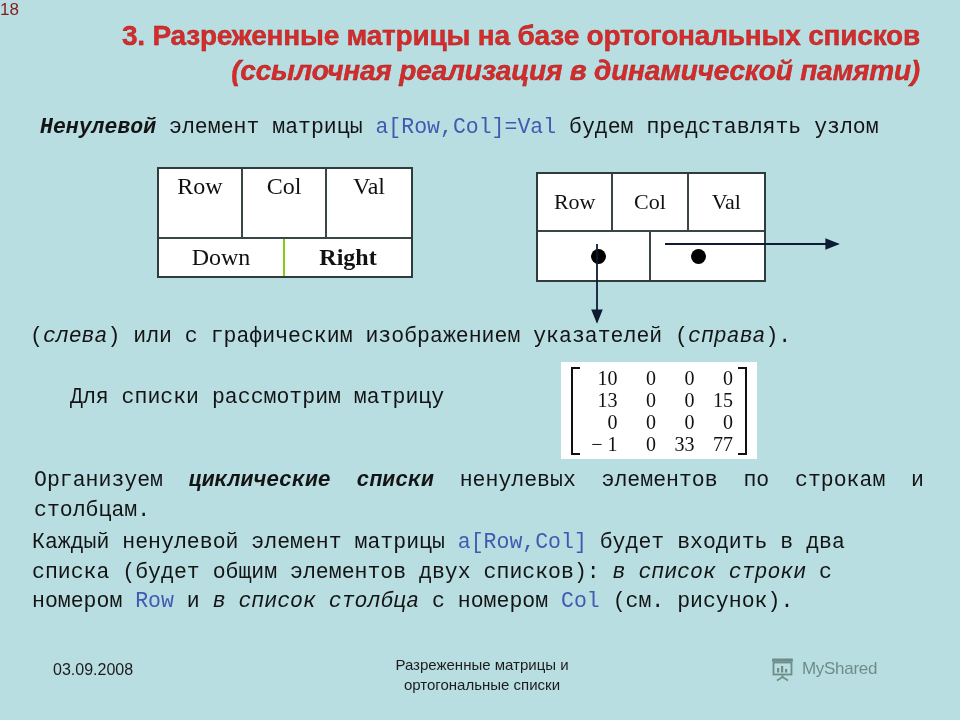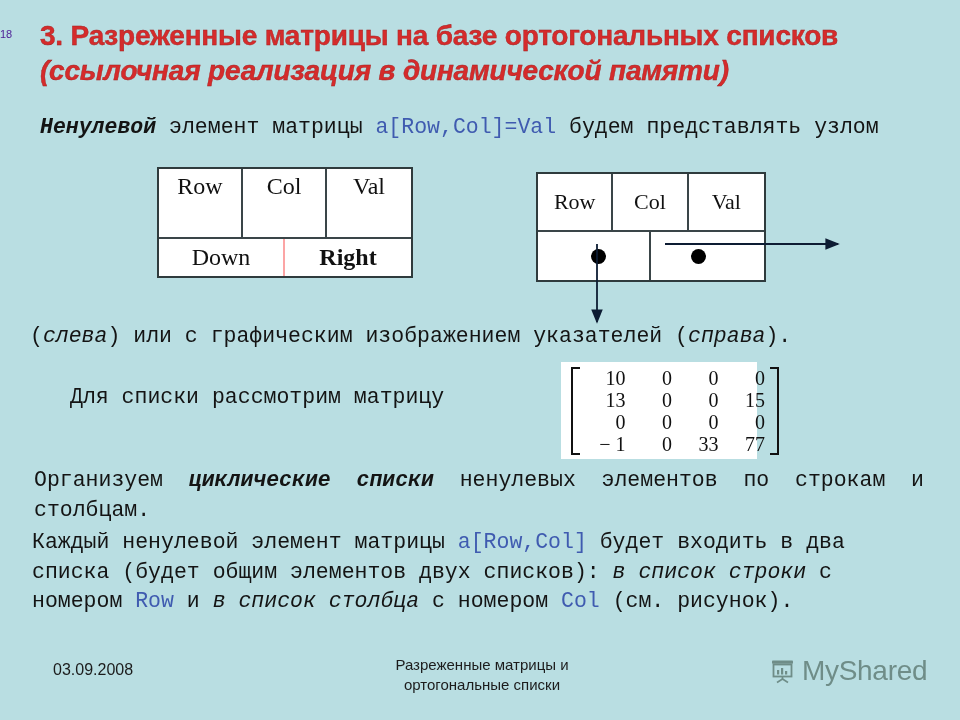--- a/index.html
+++ b/index.html
@@ -20,21 +20,21 @@
     width: 960px;
     height: 720px;
   }
 
   
   .title {
     position: absolute;
     left: 40px;
     top: 18px;
     width: 880px;
-    text-align: left;
+    text-align: right;
     color: #d52b2b;
     font-size: 28px;
     font-weight: bold;
     line-height: 1.26;
     letter-spacing: -0.2px;
     -webkit-text-stroke: 0.4px #a02020;
   }
   .title .line2 {
     font-style: italic;
     display: block;
@@ -82,21 +82,21 @@
   }
 
   
   #node-left { left: 157px; top: 167px; width: 256px; height: 111px; }
   #node-left .row-top { height: 70px; border-bottom: 2px solid #3a4548; }
   #node-left .row-top .nt-cell { width: 33.34%; border-right: 2px solid #3a4548; }
   #node-left .row-top .nt-cell:last-child { border-right: none; }
   #node-left .row-bot { height: 37px; }
   #node-left .row-bot .nt-cell {
     width: 50%;
-    border-right: 2px solid #fca5a5;
+    border-right: 2px solid #84cc16;
     align-items: center;
     padding-top: 0;
   }
   #node-left .row-bot .nt-cell:last-child { border-right: none; font-weight: bold; }
 
   
   #node-right { left: 536px; top: 172px; width: 230px; height: 110px; }
   #node-right .row-top { height: 58px; border-bottom: 2px solid #3a4548; }
   #node-right .row-top .nt-cell {
     width: 33.34%;
@@ -141,21 +141,20 @@
     width: 196px;
     height: 97px;
     background: #ffffff;
     box-sizing: border-box;
     padding: 5px 10px 4px 10px;
   }
   .mx-wrap {
     position: relative;
     width: 100%;
     height: 100%;
-    padding-left: 32px;
   }
   .mx-bracket {
     position: absolute;
     top: 0;
     width: 9px;
     height: 100%;
     border-top: 2px solid #111;
     border-bottom: 2px solid #111;
     box-sizing: border-box;
   }
@@ -194,33 +193,32 @@
     left: 332px;
     top: 655px;
     width: 300px;
     text-align: center;
     font-size: 15px;
     line-height: 1.33;
   }
   #f-page {
     left: 900px;
     top: 658px;
-    font-size: 11px;
-    color: #4c1d95;
-    margin-top: 28px;
+    font-size: 17px;
+    color: #7f1d1d;
   }
   #watermark {
     position: absolute;
     left: 769px;
     top: 655px;
     display: flex;
     align-items: center;
     gap: 5px;
     color: #6f8d88;
-    font-size: 28px;
+    font-size: 17px;
     letter-spacing: -0.3px;
   }
 </style>
 </head>
 <body>
 
 <div class="slide">
 
   <div class="title">
     <span>3. Разреженные матрицы на базе ортогональных списков</span>

